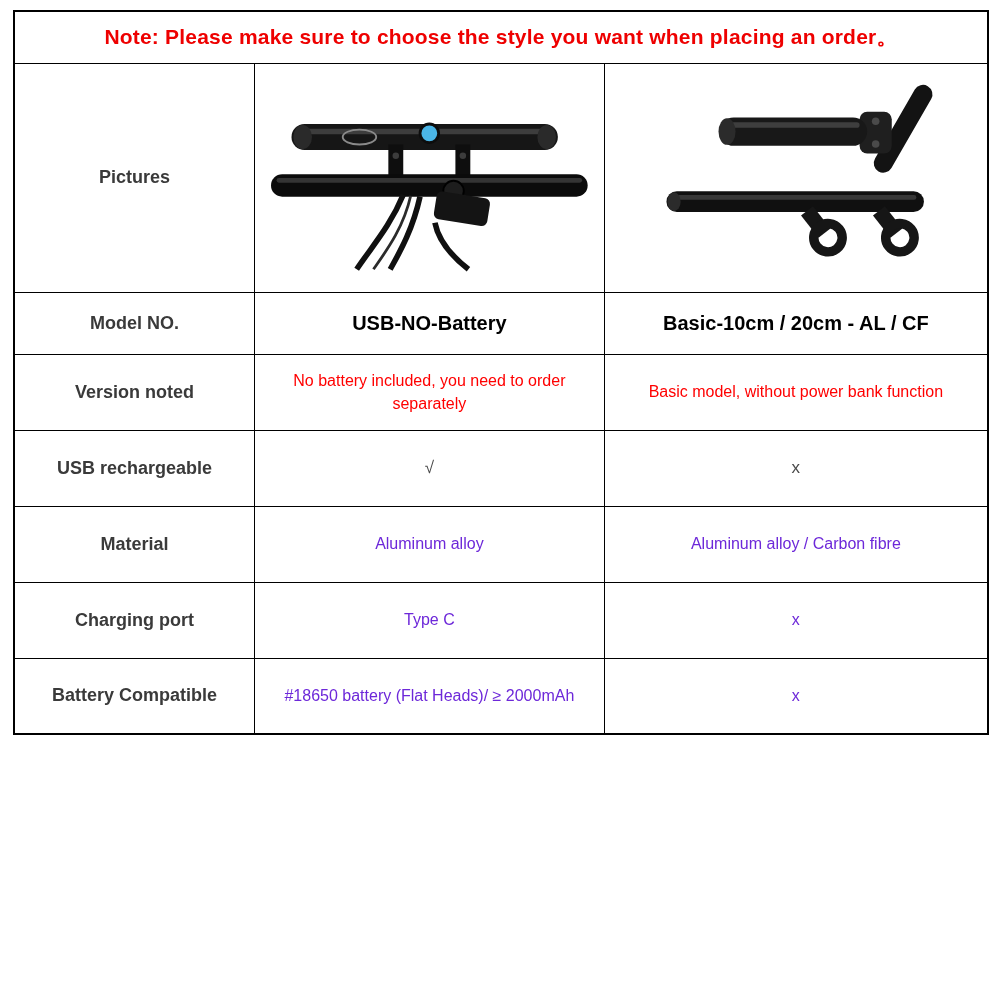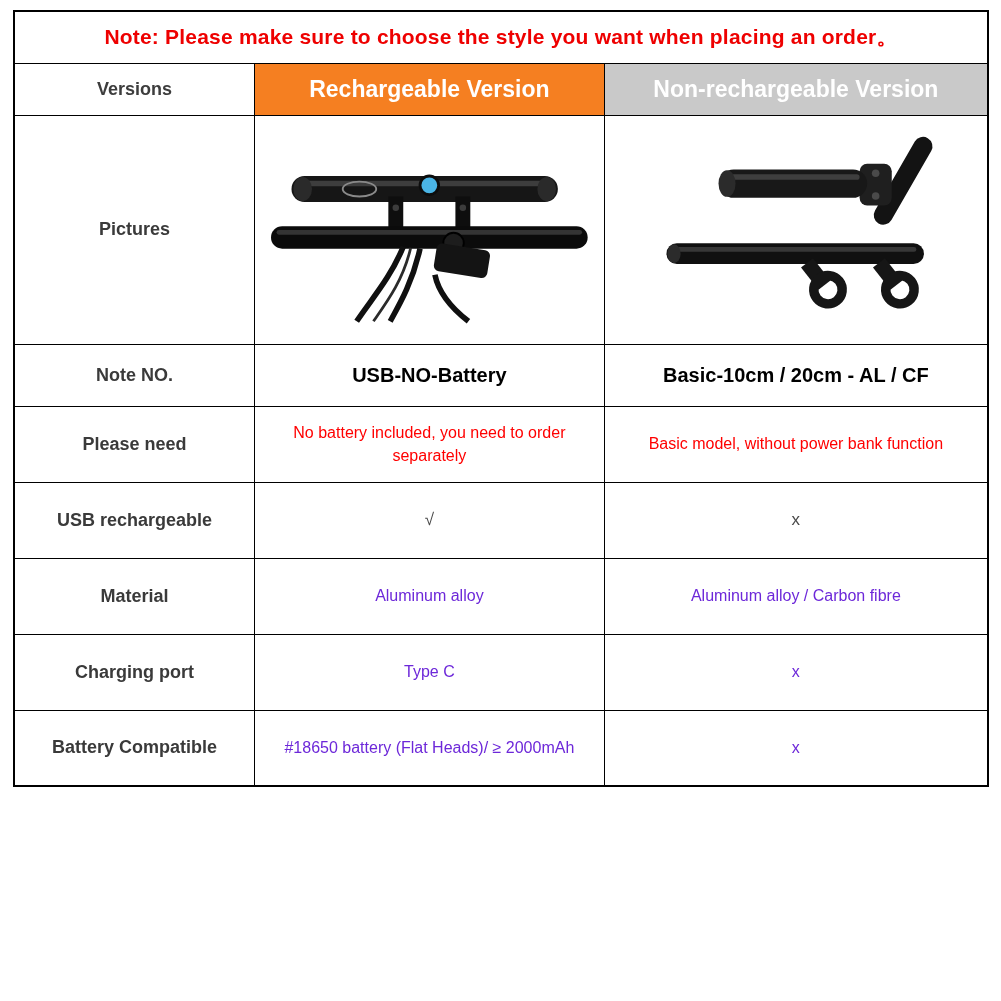--- a/index.html
+++ b/index.html
@@ -65,25 +65,20 @@
       <col class="c-label">
         <col class="c-left">
         <col class="c-right">
     </colgroup>
 
     <tbody>
         <tr>
       <td class="note-cell" colspan="3">Note: Please make sure to choose the style you want when placing an order。</td>
     </tr>
 
-    <tr class="header-row">
-      <td class="h-versions">Versions</td>
-      <td class="h-rech">Rechargeable Version</td>
-      <td class="h-non">Non-rechargeable Version</td>
-    </tr>
 
     <tr class="row-pictures">
       <td class="label">Pictures</td>
       <td>
         <div class="pic-wrap">
 
           <svg width="340" height="196" viewBox="0 0 340 196">
 
             <rect x="22" y="40" width="286" height="28" rx="14" fill="#161616"></rect>
             <rect x="30" y="45" width="270" height="6" rx="3" fill="#3d3d3d"></rect>
@@ -137,27 +132,27 @@
             <g transform="rotate(-38 286 150)">
               <rect x="278" y="128" width="16" height="30" fill="#161616"></rect>
               <circle cx="286" cy="164" r="15" fill="none" stroke="#161616" stroke-width="10"></circle>
             </g>
           </svg>
         </div>
       </td>
     </tr>
 
     <tr class="row-model">
-      <td class="label">Note NO.</td>
+      <td class="label">Model NO.</td>
       <td class="val">USB-NO-Battery</td>
       <td class="val">Basic-10cm / 20cm - AL / CF</td>
     </tr>
 
     <tr class="row-noted">
-      <td class="label">Please need</td>
+      <td class="label">Version noted</td>
       <td class="val">No battery included, you need to order separately</td>
       <td class="val">Basic model, without power bank function</td>
     </tr>
 
     <tr class="row-std row-check">
       <td class="label">USB rechargeable</td>
       <td class="val">√</td>
       <td class="val">x</td>
     </tr>
 

